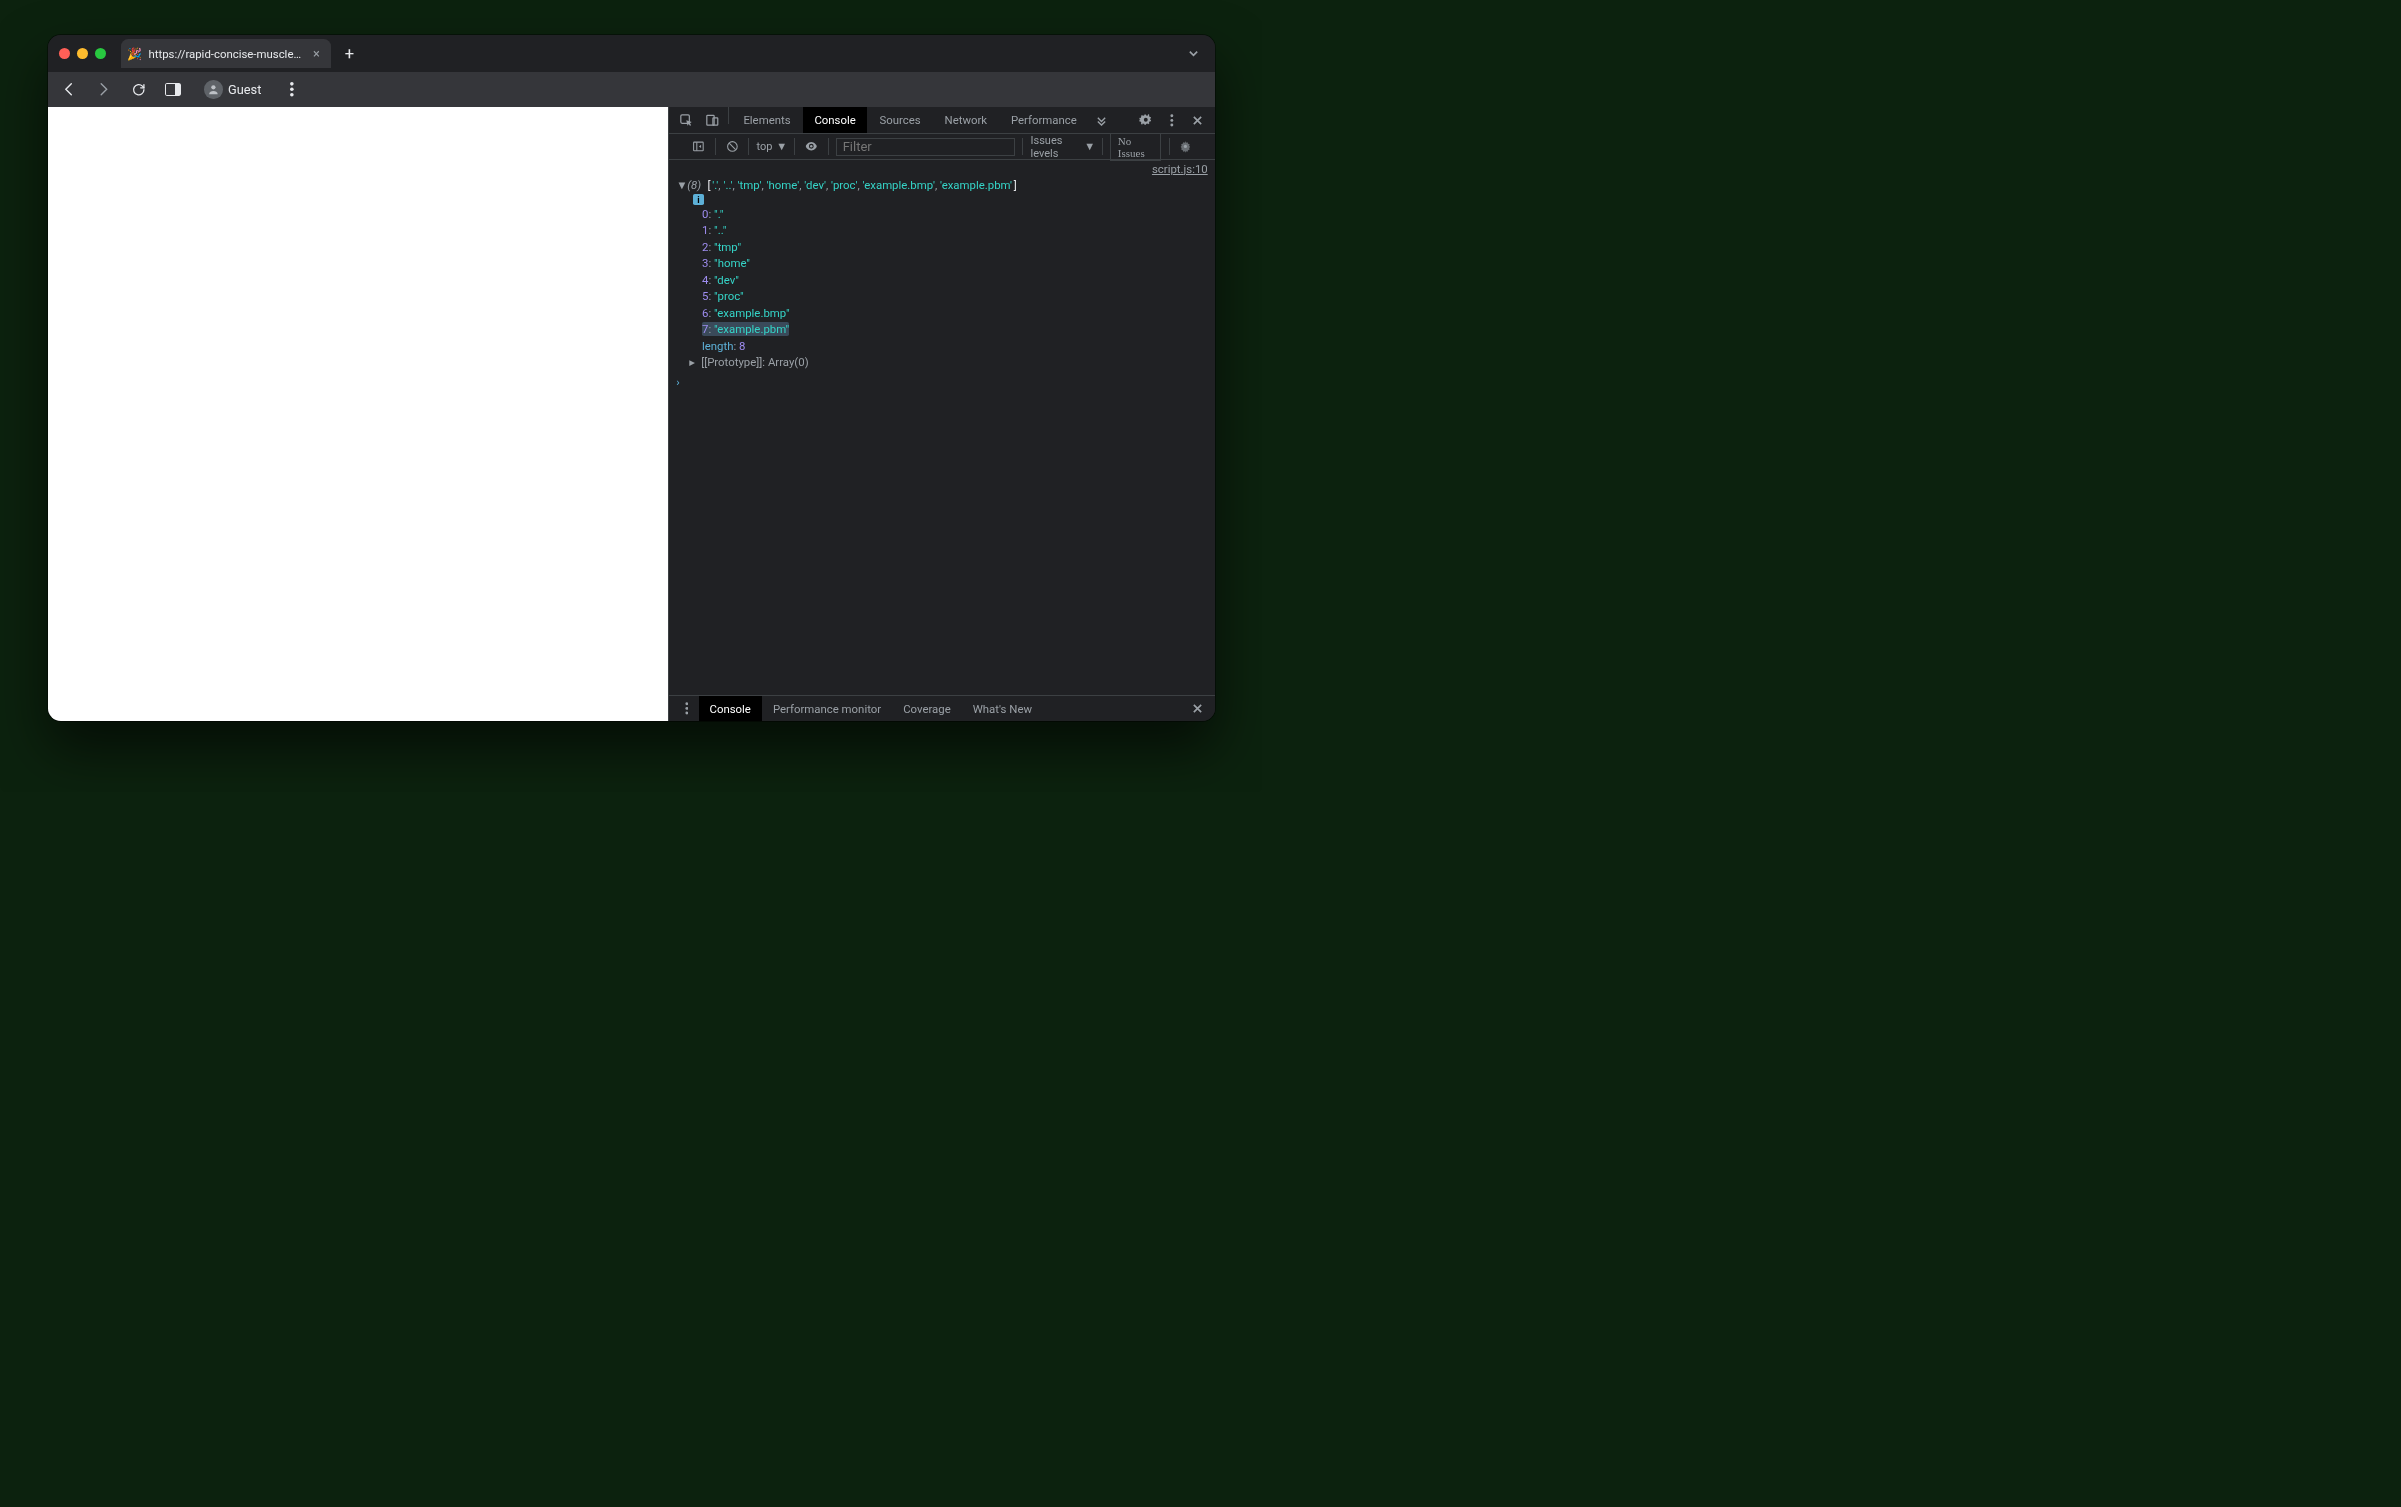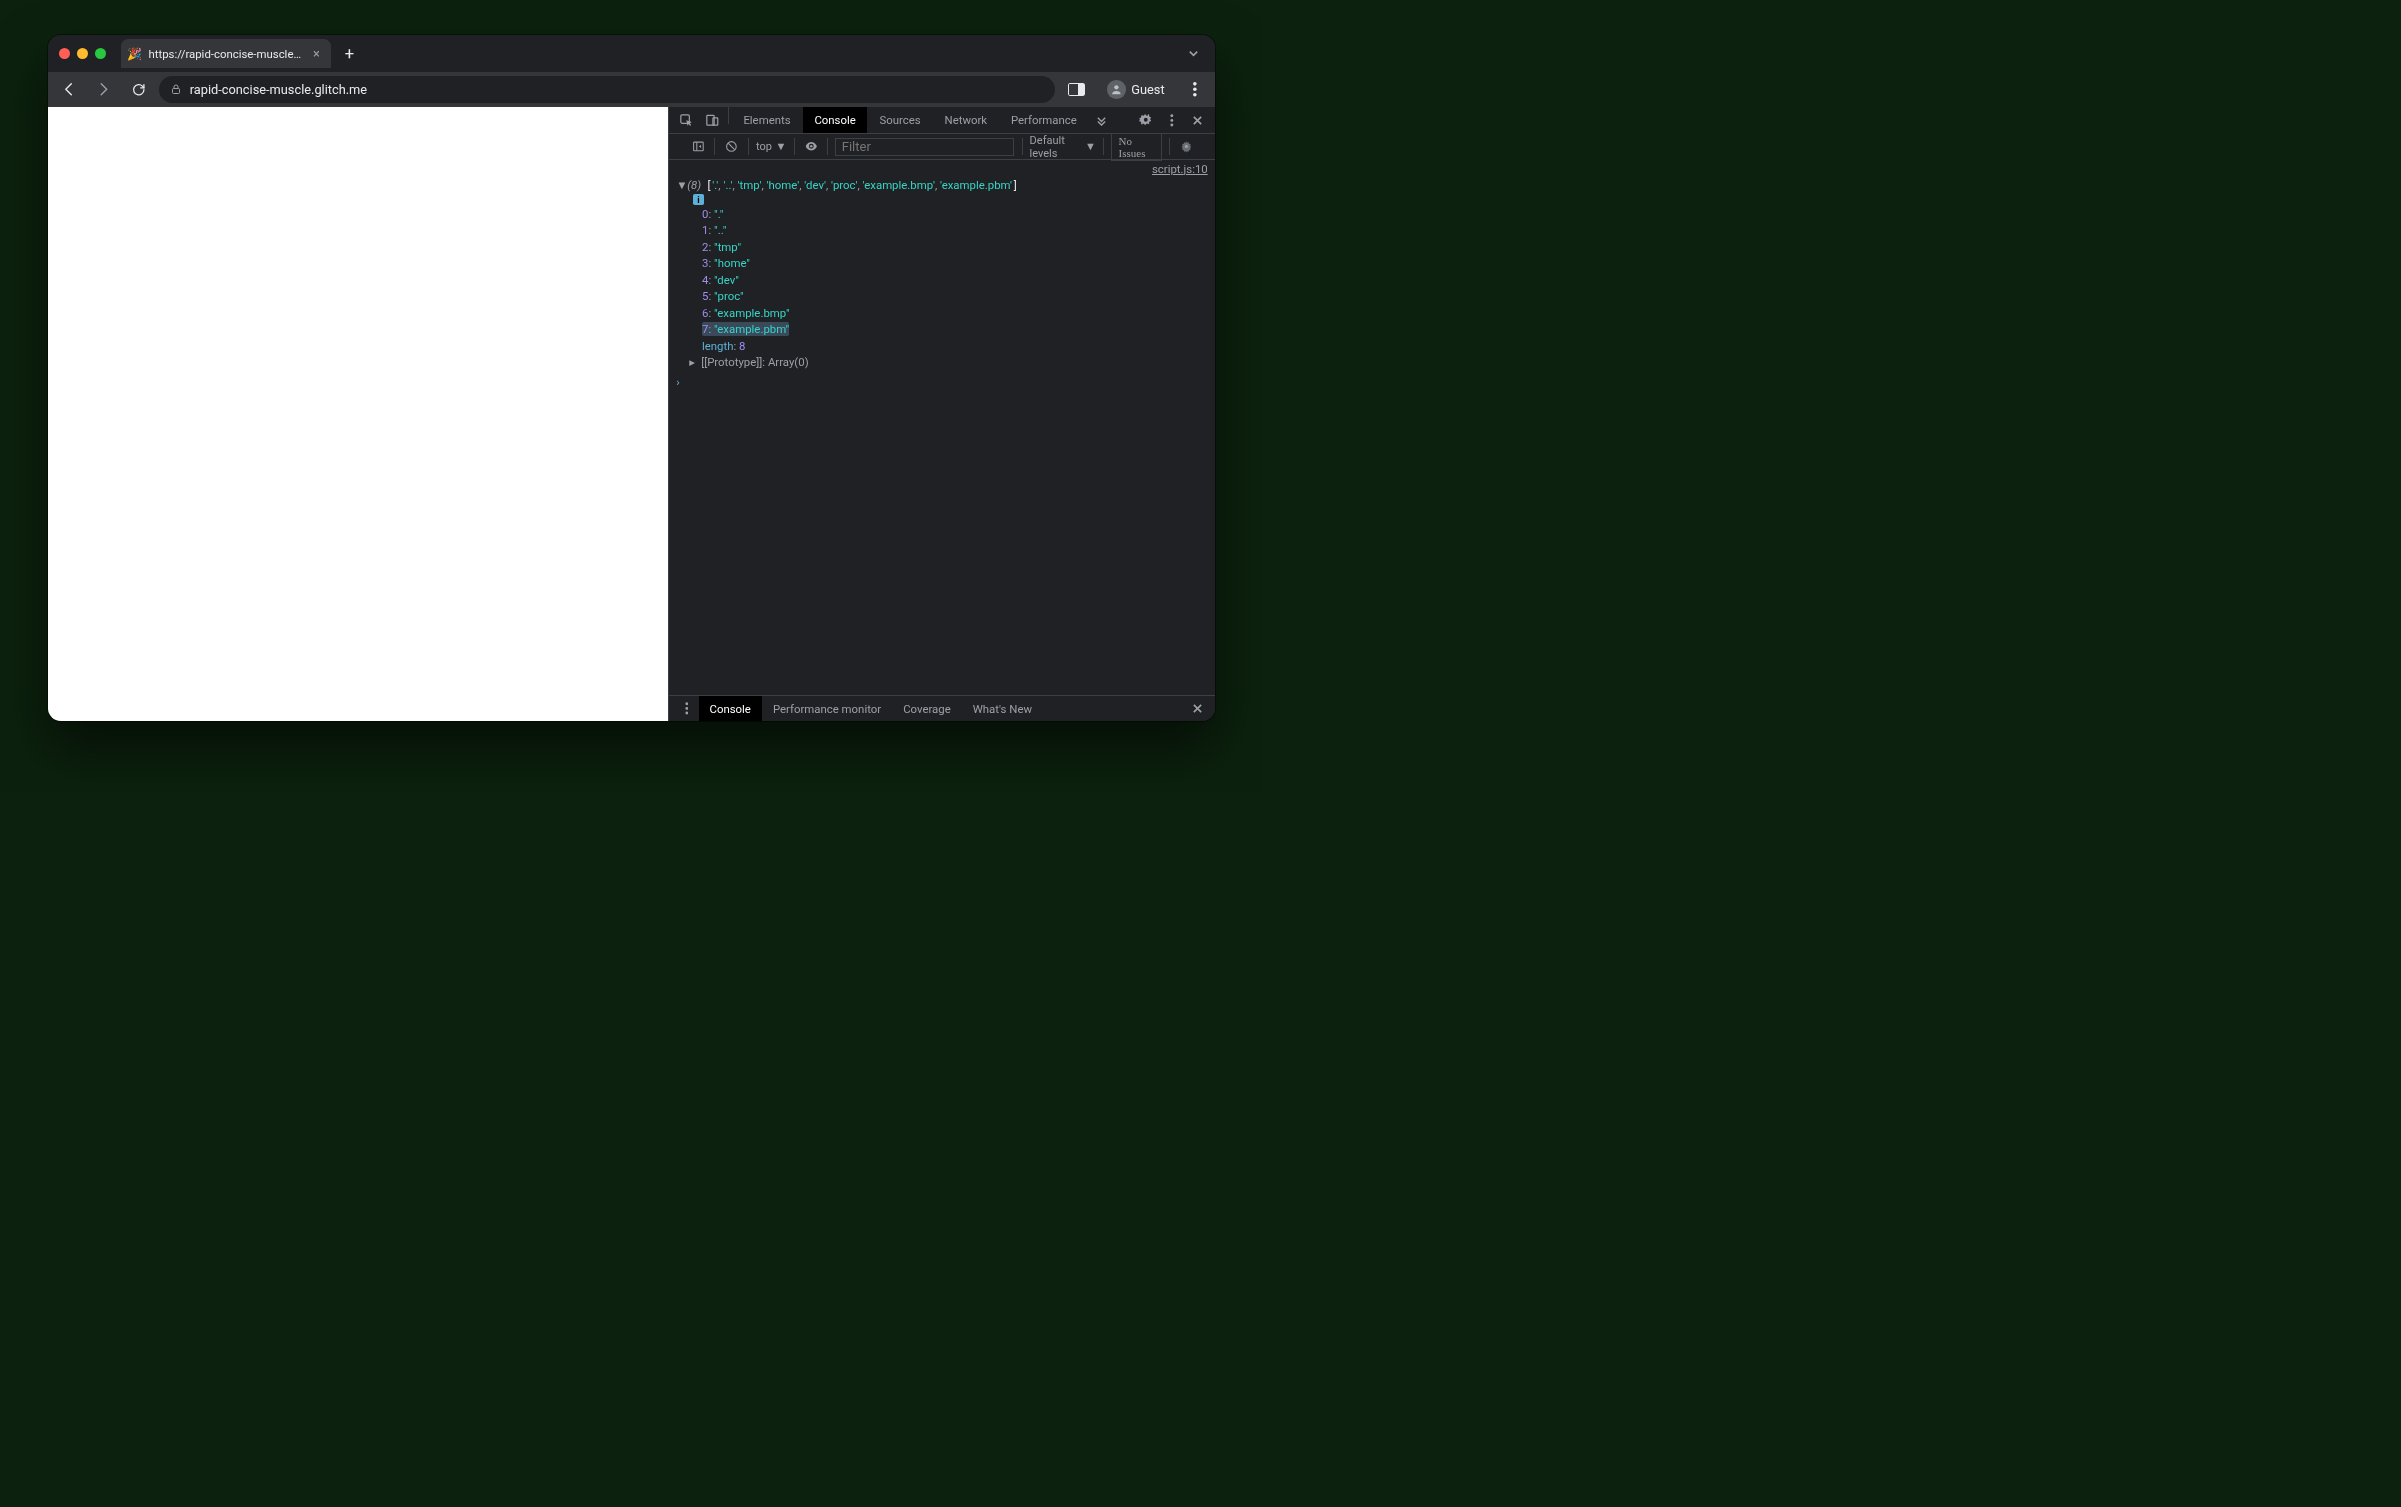--- a/index.html
+++ b/index.html
@@ -115,29 +115,20 @@
       <svg width="16.5" height="16.5" viewBox="0 0 24 24">
           <path d="M9 4l8 8-8 8" stroke="currentColor" stroke-width="2" fill="none" stroke-linecap="round"></path>
         </svg>
     </div>
     <div class="ibtn enabled">
       <svg width="15.5" height="15.5" viewBox="0 0 24 24">
           <path d="M20 12a8 8 0 11-2.34-5.66L20 9" stroke="currentColor" stroke-width="2" fill="none" stroke-linecap="round"></path>
           <path d="M20 4v5h-5" stroke="currentColor" stroke-width="2" fill="none" stroke-linecap="round"></path>
         </svg>
     </div>
-    <div class="omnibox">
-      <span class="lock">
-        <svg width="12" height="12" viewBox="0 0 24 24">
-            <rect x="5" y="11" width="14" height="10" rx="2" stroke="currentColor" stroke-width="2" fill="none"></rect>
-            <path d="M8 11V8a4 4 0 018 0v3" stroke="currentColor" stroke-width="2" fill="none"></path>
-          </svg>
-      </span>
-      <span class="url">rapid-concise-muscle.glitch.me</span>
-    </div>
     <div class="toolbar-right">
       <div class="ibtn enabled">
         <div class="panel-toggle"></div>
       </div>
       <div class="guest">
         <span class="avatar">
           <svg width="12.8" height="12.8" viewBox="0 0 24 24" fill="#bdc1c6">
               <circle cx="12" cy="8" r="4"></circle>
               <path d="M4 21c0-4 4-6 8-6s8 2 8 6"></path>
             </svg>
@@ -223,21 +214,21 @@
         <div class="c-btn">
           <svg width="14.6" height="14.6" viewBox="0 0 24 24" fill="currentColor">
               <path d="M12 5c-5 0-9 5-9 7s4 7 9 7 9-5 9-7-4-7-9-7zm0 11a4 4 0 110-8 4 4 0 010 8z"></path>
               <circle cx="12" cy="12" r="2"></circle>
             </svg>
         </div>
         <div class="c-sep"></div>
         <input class="c-input" placeholder="Filter" style="">
         <div class="c-sep"></div>
         <div class="c-select">
-          <span>Default levels</span>
+          <span>Issues levels</span>
           <span>▼</span>
         </div>
         <div class="c-sep"></div>
         <div class="c-pill">No Issues</div>
         <div class="c-sep"></div>
         <div class="c-btn">
           <svg width="12.8" height="12.8" viewBox="0 0 24 24" fill="currentColor">
               <circle cx="12" cy="12" r="3"></circle>
               <path d="M12 2l1 3 3-1 1 3 3 1-1 3 2 2-2 2 1 3-3 1-1 3-3-1-1 3-1-3-3 1-1-3-3-1 1-3-2-2 2-2-1-3 3-1 1-3 3 1z" opacity=".6"></path>
             </svg>

